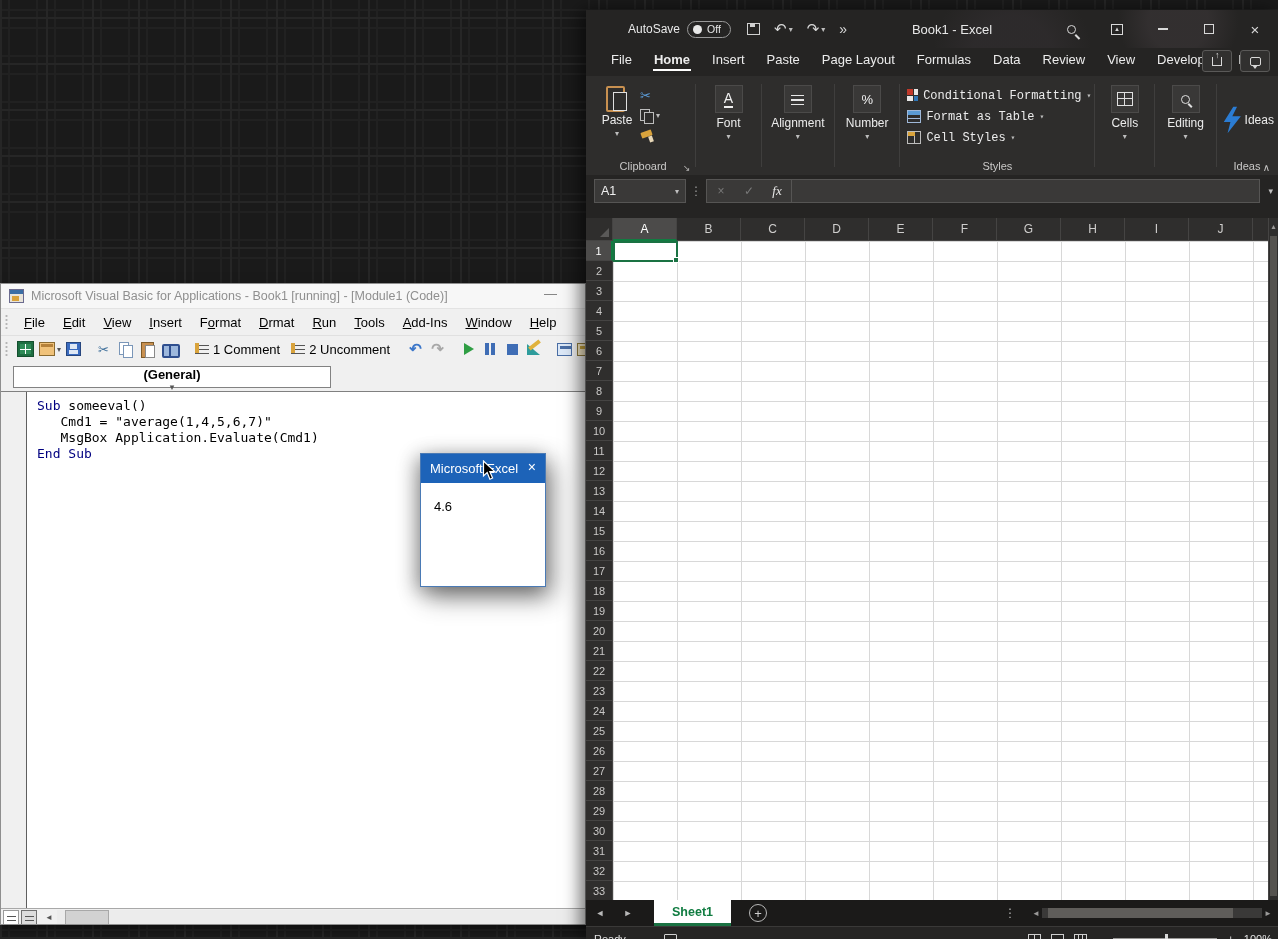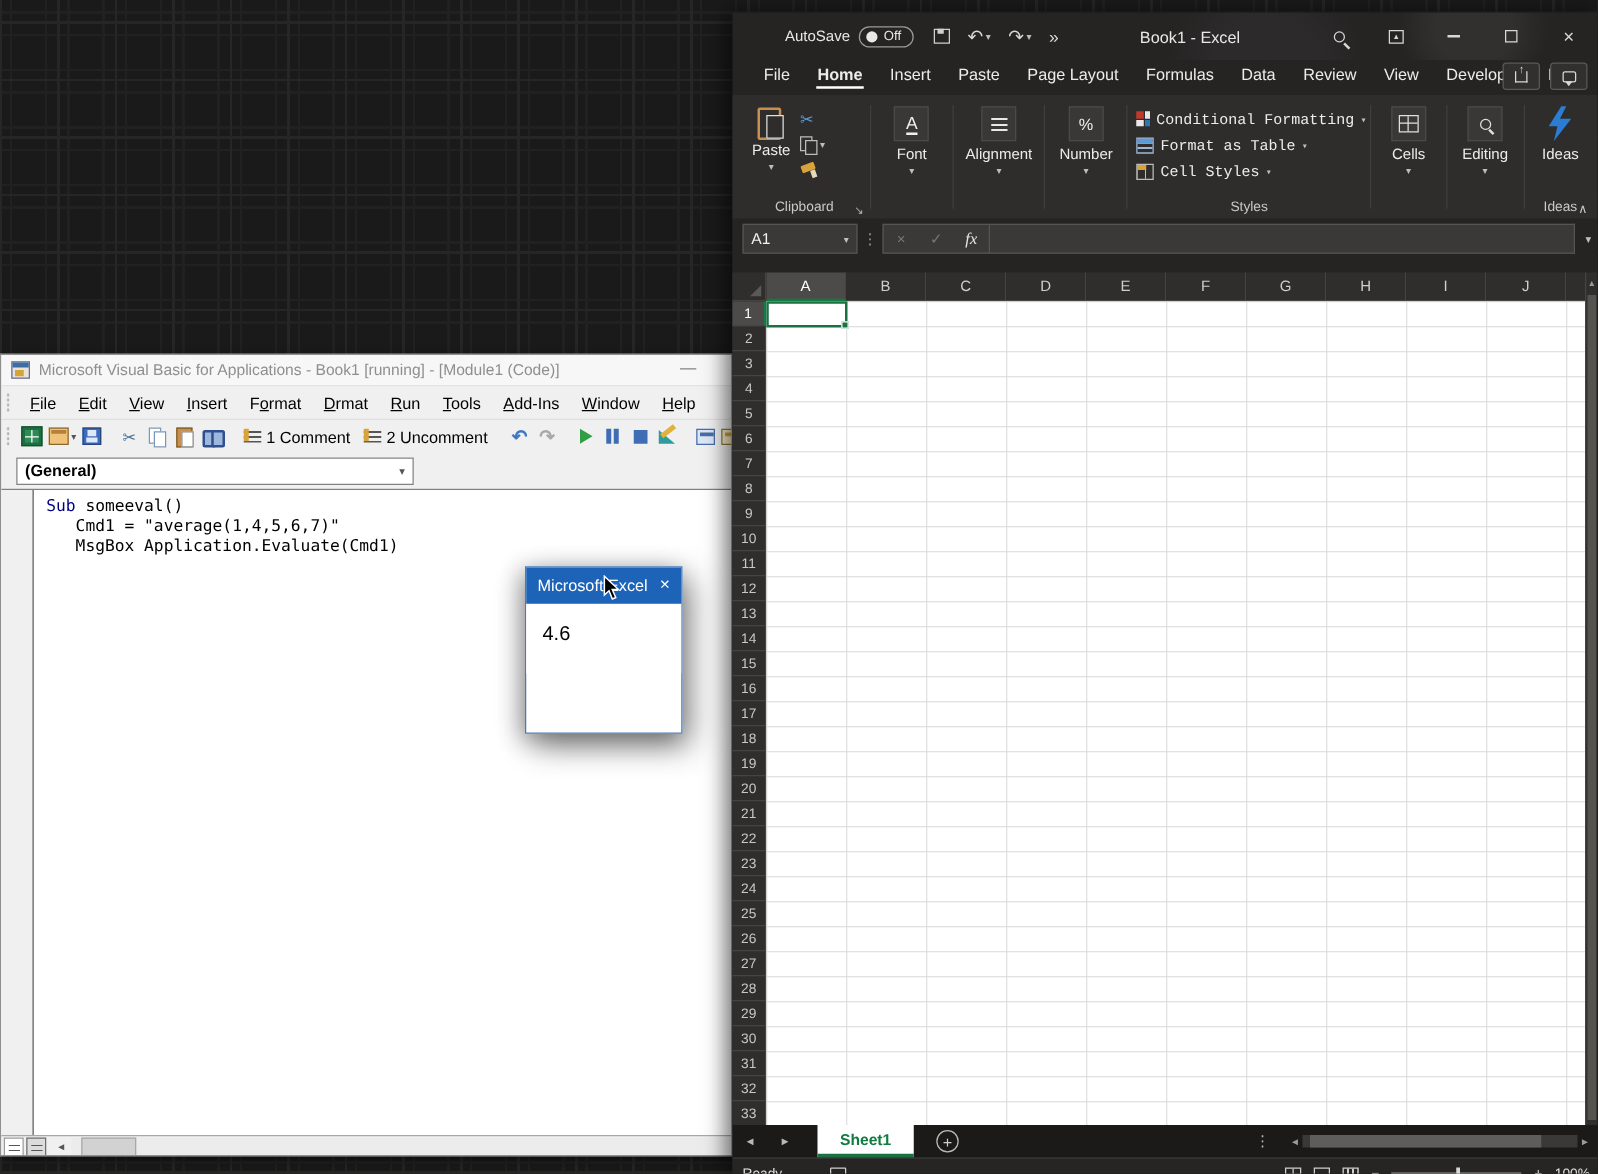--- a/index.html
+++ b/index.html
@@ -70,21 +70,21 @@
   .ico-design::after { content:""; position:absolute; left:2px; top:2px; width:13px; height:4px; background:#e0b23c; transform:rotate(-38deg); }
   .ico-winp { width:15px; height:13px; background:#dce8f7; border:1px solid #4a6ea5; }
   .ico-winp::before { content:""; position:absolute; left:2px; top:2px; width:11px; height:3px; background:#4a6ea5; }
   .ico-props { width:15px; height:13px; background:#f5e9c8; border:1px solid #8f7a3a; }
   .ico-props::before { content:""; position:absolute; left:2px; top:2px; width:11px; height:3px; background:#c8a43c; }
 
   .vba-combos { height:29px; background:#f0f0f0; display:flex; align-items:center; padding-left:12px; gap:12px; }
   .vcombo { height:22px; background:#fff; border:1px solid #828282; display:flex; align-items:center; justify-content:space-between; padding:0 6px; }
   .vcombo .vtext { font-size:13px; font-weight:600; color:#000; }
   .vcombo .varrow { font-size:9px; color:#555; }
-  .combo-general { width:318px; }
+  .combo-general { width:318px;flex-direction:column; }
   .combo-proc { width:270px; }
 
   .vba-code { height:517px; background:#fff; border-top:1px solid #808080; position:relative; display:flex; }
   .vba-margin { width:26px; background:#f0f0f0; border-right:1px solid #5f5f5f; }
   .vba-code-text { flex:1; padding:6px 0 0 10px; font-family:"DejaVu Sans Mono","Liberation Mono",monospace; font-size:13px; line-height:16px; }
   .code-line { white-space:pre; }
   .code-line .kw { color:#000080; }
   .code-line .plain { color:#000; }
 
   .vba-hscroll { height:18px; background:#f0f0f0; border-top:1px solid #a8a8a8; display:flex; align-items:center; }
@@ -174,21 +174,21 @@
       linear-gradient(#5b9bd5,#5b9bd5) 0 0/100% 4px no-repeat,
       repeating-linear-gradient(0deg, transparent 0 3px, #9fb8d8 3px 4px); }
   .ico-cs { width:14px; height:13px; border:1px solid #bdbdbd; background:
       linear-gradient(#d9a33c,#d9a33c) 0 0/7px 4px no-repeat,
       repeating-linear-gradient(90deg, transparent 0 6px, #bdbdbd 6px 7px); }
   .ico-cells { width:16px; height:14px; border:1.2px solid #e0e0e0; background:
       linear-gradient(#e0e0e0,#e0e0e0) 50% 0/1.2px 100% no-repeat,
       linear-gradient(#e0e0e0,#e0e0e0) 0 50%/100% 1.2px no-repeat; }
   .ico-mag { width:9px; height:9px; border:1.5px solid #e0e0e0; border-radius:50%; position:relative; }
   .ico-mag::after { content:""; position:absolute; left:7px; top:7px; width:5px; height:1.5px; background:#e0e0e0; transform:rotate(45deg); transform-origin:0 0; }
-  .g-ideas { width:54px; display:flex; flex-direction:column; align-items:center; padding-top:2px; }
+  .g-ideas { width:54px; display:flex; flex-direction:row; align-items:center; padding-top:2px; }
   .ico-bolt { width:26px; height:30px; margin-bottom:2px; }
   .ribbon-collapse { position:absolute; right:8px; bottom:2px; font-size:10px; color:#c9c8c7; }
 
   .xl-formula { height:32px; background:#252423; display:flex; align-items:center; padding:4px 0 4px 8px; gap:0; position:relative; }
   .name-box { width:92px; height:24px; background:#3a3938; border:1px solid #565554; display:flex; align-items:center; justify-content:space-between; padding:0 6px; }
   .name-box .nb-text { font-size:12.5px; color:#f0f0f0; }
   .name-box .nb-arrow { font-size:8px; color:#c0c0c0; }
   .fb-dots { width:20px; text-align:center; color:#9a9a9a; font-size:12px; }
   .fb-btns { height:24px; background:#3a3938; border:1px solid #565554; display:flex; align-items:center; }
   .fb-btn { width:28px; text-align:center; font-size:12px; color:#787878; }
@@ -245,21 +245,21 @@
   .zoom-handle { position:absolute; left:52px; top:-4px; width:3px; height:10px; background:#d8d8d8; }
   .st-zoom { font-size:11px; }
 
   
   .msg-dialog { position:absolute; left:420px; top:453px; width:126px; height:134px; background:#fff;
      border:1px solid #4a7ab5; box-shadow:6px 10px 24px rgba(0,0,0,.45), -4px 4px 18px rgba(0,0,0,.3); z-index:50; }
   .dlg-title { height:29px; background:#1d63b8; display:flex; align-items:center; padding:0 9px; position:relative; }
   .dlg-title-text { color:#fff; font-size:13px; }
   .dlg-close { position:absolute; right:9px; top:5px; color:#fff; font-size:14px; }
   .dlg-body { height:56px; background:#fff; padding:16px 0 0 13px; }
-  .dlg-msg { font-size:16px; color:#000; }
+  .dlg-msg { font-size:13px; color:#000; }
   .dlg-footer { height:48px; background:#f0f0f0; display:flex; align-items:center; justify-content:flex-end; padding-right:15px; }
   .dlg-ok { width:76px; height:23px; background:#e1e1e1; border:2px solid #0078d7; outline:1px dotted #333; outline-offset:-4px;
      font-size:13px; color:#000; display:flex; align-items:center; justify-content:center; font-family:"Liberation Sans",sans-serif; }
 
   .mouse-cursor { position:absolute; left:482px; top:460px; z-index:99; }
 </style>
 </head>
 <body>
 
 <div class="vba-win">
@@ -324,20 +324,21 @@
       <span class="vtext">(General)</span>
       <span class="varrow">▾</span>
     </div>
   </div>
   <div class="vba-code">
     <div class="vba-margin"></div>
     <div class="vba-code-text">
         <div class="code-line"><span class="kw">Sub</span><span class="plain"> someeval()</span></div>
         <div class="code-line"><span class="plain">   Cmd1 = "average(1,4,5,6,7)"</span></div>
         <div class="code-line"><span class="plain">   MsgBox Application.Evaluate(Cmd1)</span></div>
+        <div class="code-line"><span class="kw">End Sub</span></div>
       </div>
   </div>
   <div class="vba-hscroll">
     <div class="view-btn">
         <div class="ico-lines"></div>
       </div>
     <div class="view-btn pressed">
         <div class="ico-lines"></div>
       </div>
     <div class="hs-arrow">◄</div>

